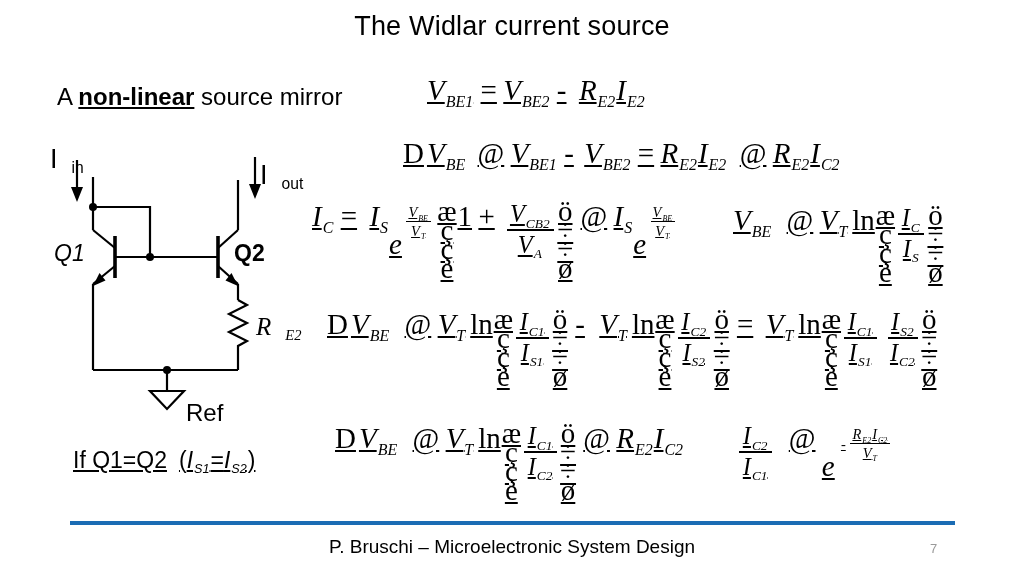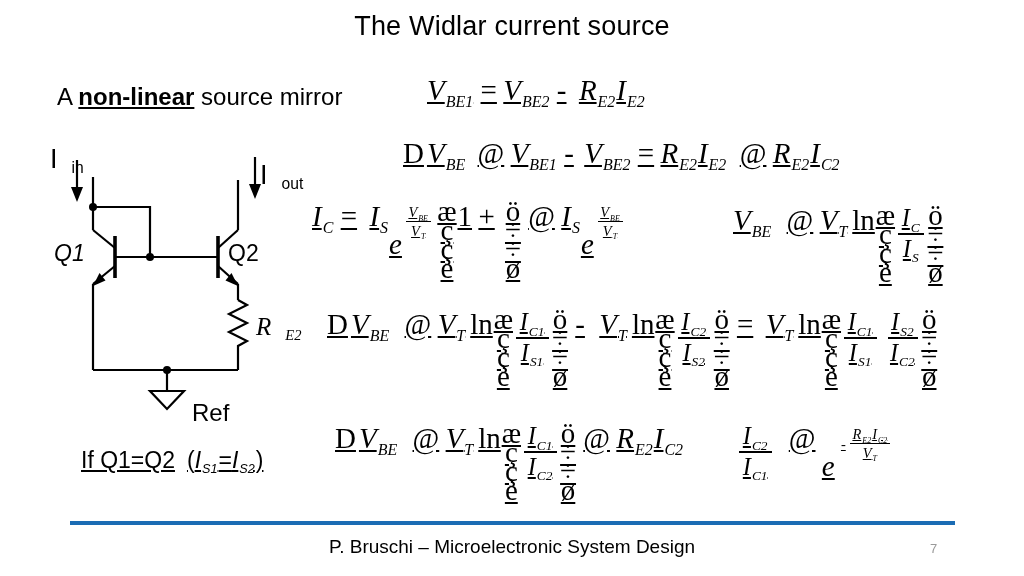--- a/index.html
+++ b/index.html
@@ -109,23 +109,23 @@
     <line class="wire" x1="63" y1="235" x2="208" y2="235"></line>
     <circle class="dot" cx="137" cy="235" r="4"></circle>
     <line class="wire" x1="137" y1="235" x2="137" y2="256"></line>
     <polygon class="gnd" points="120,256 154,256 137,274"></polygon>
   </g>
 </svg>
 
 <div class="clabel" id="label-iin" style="left:50px;top:144px;"><span>I</span><span class="sub">in</span></div>
 <div class="clabel" id="label-iout" style="left:260px;top:160px;"><span>I</span><span class="sub">out</span></div>
 <div class="clabel" id="label-q1" style="left:54px;top:240px;font-style:italic;">Q1</div>
-<div class="clabel" id="label-q2" style="left:228px;top:240px;">Q2</div>
+<div class="clabel" id="label-q2" style="left:234px;top:240px;font-weight:bold;">Q2</div>
 <div class="clabel" id="label-re2" style="left:256px;top:313px;"><span>R</span><span class="sub">E2</span></div>
-<div class="clabel" id="label-ref" style="left:192px;top:399px;text-align:center;">Ref</div>
+<div class="clabel" id="label-ref" style="left:186px;top:399px;text-align:center;">Ref</div>
 
 <div class="eq" style="left:427px;top:76px;height:44px;">
     <span class="tvar">V<span class="tsub">BE1</span></span>
     <span class="top">=</span>
     <span class="tvar">V<span class="tsub">BE2</span></span>
     <span class="top">-</span>
     <span class="tsp" style="width: 6px;"></span>
     <span class="tvar">R<span class="tsub">E2</span></span>
     <span class="tvar">I<span class="tsub">E2</span></span>
   </div>
@@ -164,20 +164,24 @@
     <span class="tsp" style="width: 4px;"></span>
     <span class="mparen lp">
       <span class="pglyph">æ</span>
       <span class="pglyph">ç</span>
       <span class="pglyph">ç</span>
       <span class="pglyph">è</span>
     </span>
     <span class="ttxt">1</span>
     <span class="top">+</span>
     <span class="tsp" style="width: 3px;"></span>
+    <span class="tfrac">
+      <span class="fnum"><span class="tvar">V<span class="tsub">CB2</span></span></span>
+      <span class="fden"><span class="tvar">V<span class="tsub">A</span></span></span>
+    </span>
     <span class="mparen rp">
       <span class="pglyph">ö</span>
       <span class="pglyph">÷</span>
       <span class="pglyph">÷</span>
       <span class="pglyph">ø</span>
     </span>
     <span class="top">@</span>
     <span class="tvar">I<span class="tsub">S</span></span>
     <span class="esup">
       <span class="ebase">e</span>
@@ -327,21 +331,21 @@
       <span class="expbox">
         <span class="top">-</span>
         <span class="tfrac">
           <span class="fnum"><span class="tvar">R<span class="tsub">E2</span></span><span class="tvar">I<span class="tsub">C2</span></span></span>
           <span class="fden"><span class="tvar">V<span class="tsub">T</span></span></span>
         </span>
       </span>
     </span>
   </div>
 
-<div class="eq sans" style="left:73px;top:449px;height:40px;margin-left:8px;">
+<div class="eq sans" style="left:73px;top:449px;height:40px;">
     <span class="ttxt">If Q1=Q2</span>
     <span class="tsp" style="width: 12px;"></span>
     <span class="ttxt">(</span>
     <span class="tvar">I<span class="tsub">S1</span></span>
     <span class="ttxt">=</span>
     <span class="tvar">I<span class="tsub">S2</span></span>
     <span class="ttxt">)</span>
   </div>
 
 <div class="abs" id="footer-rule" style="background: rgb(27, 108, 180);"></div>

